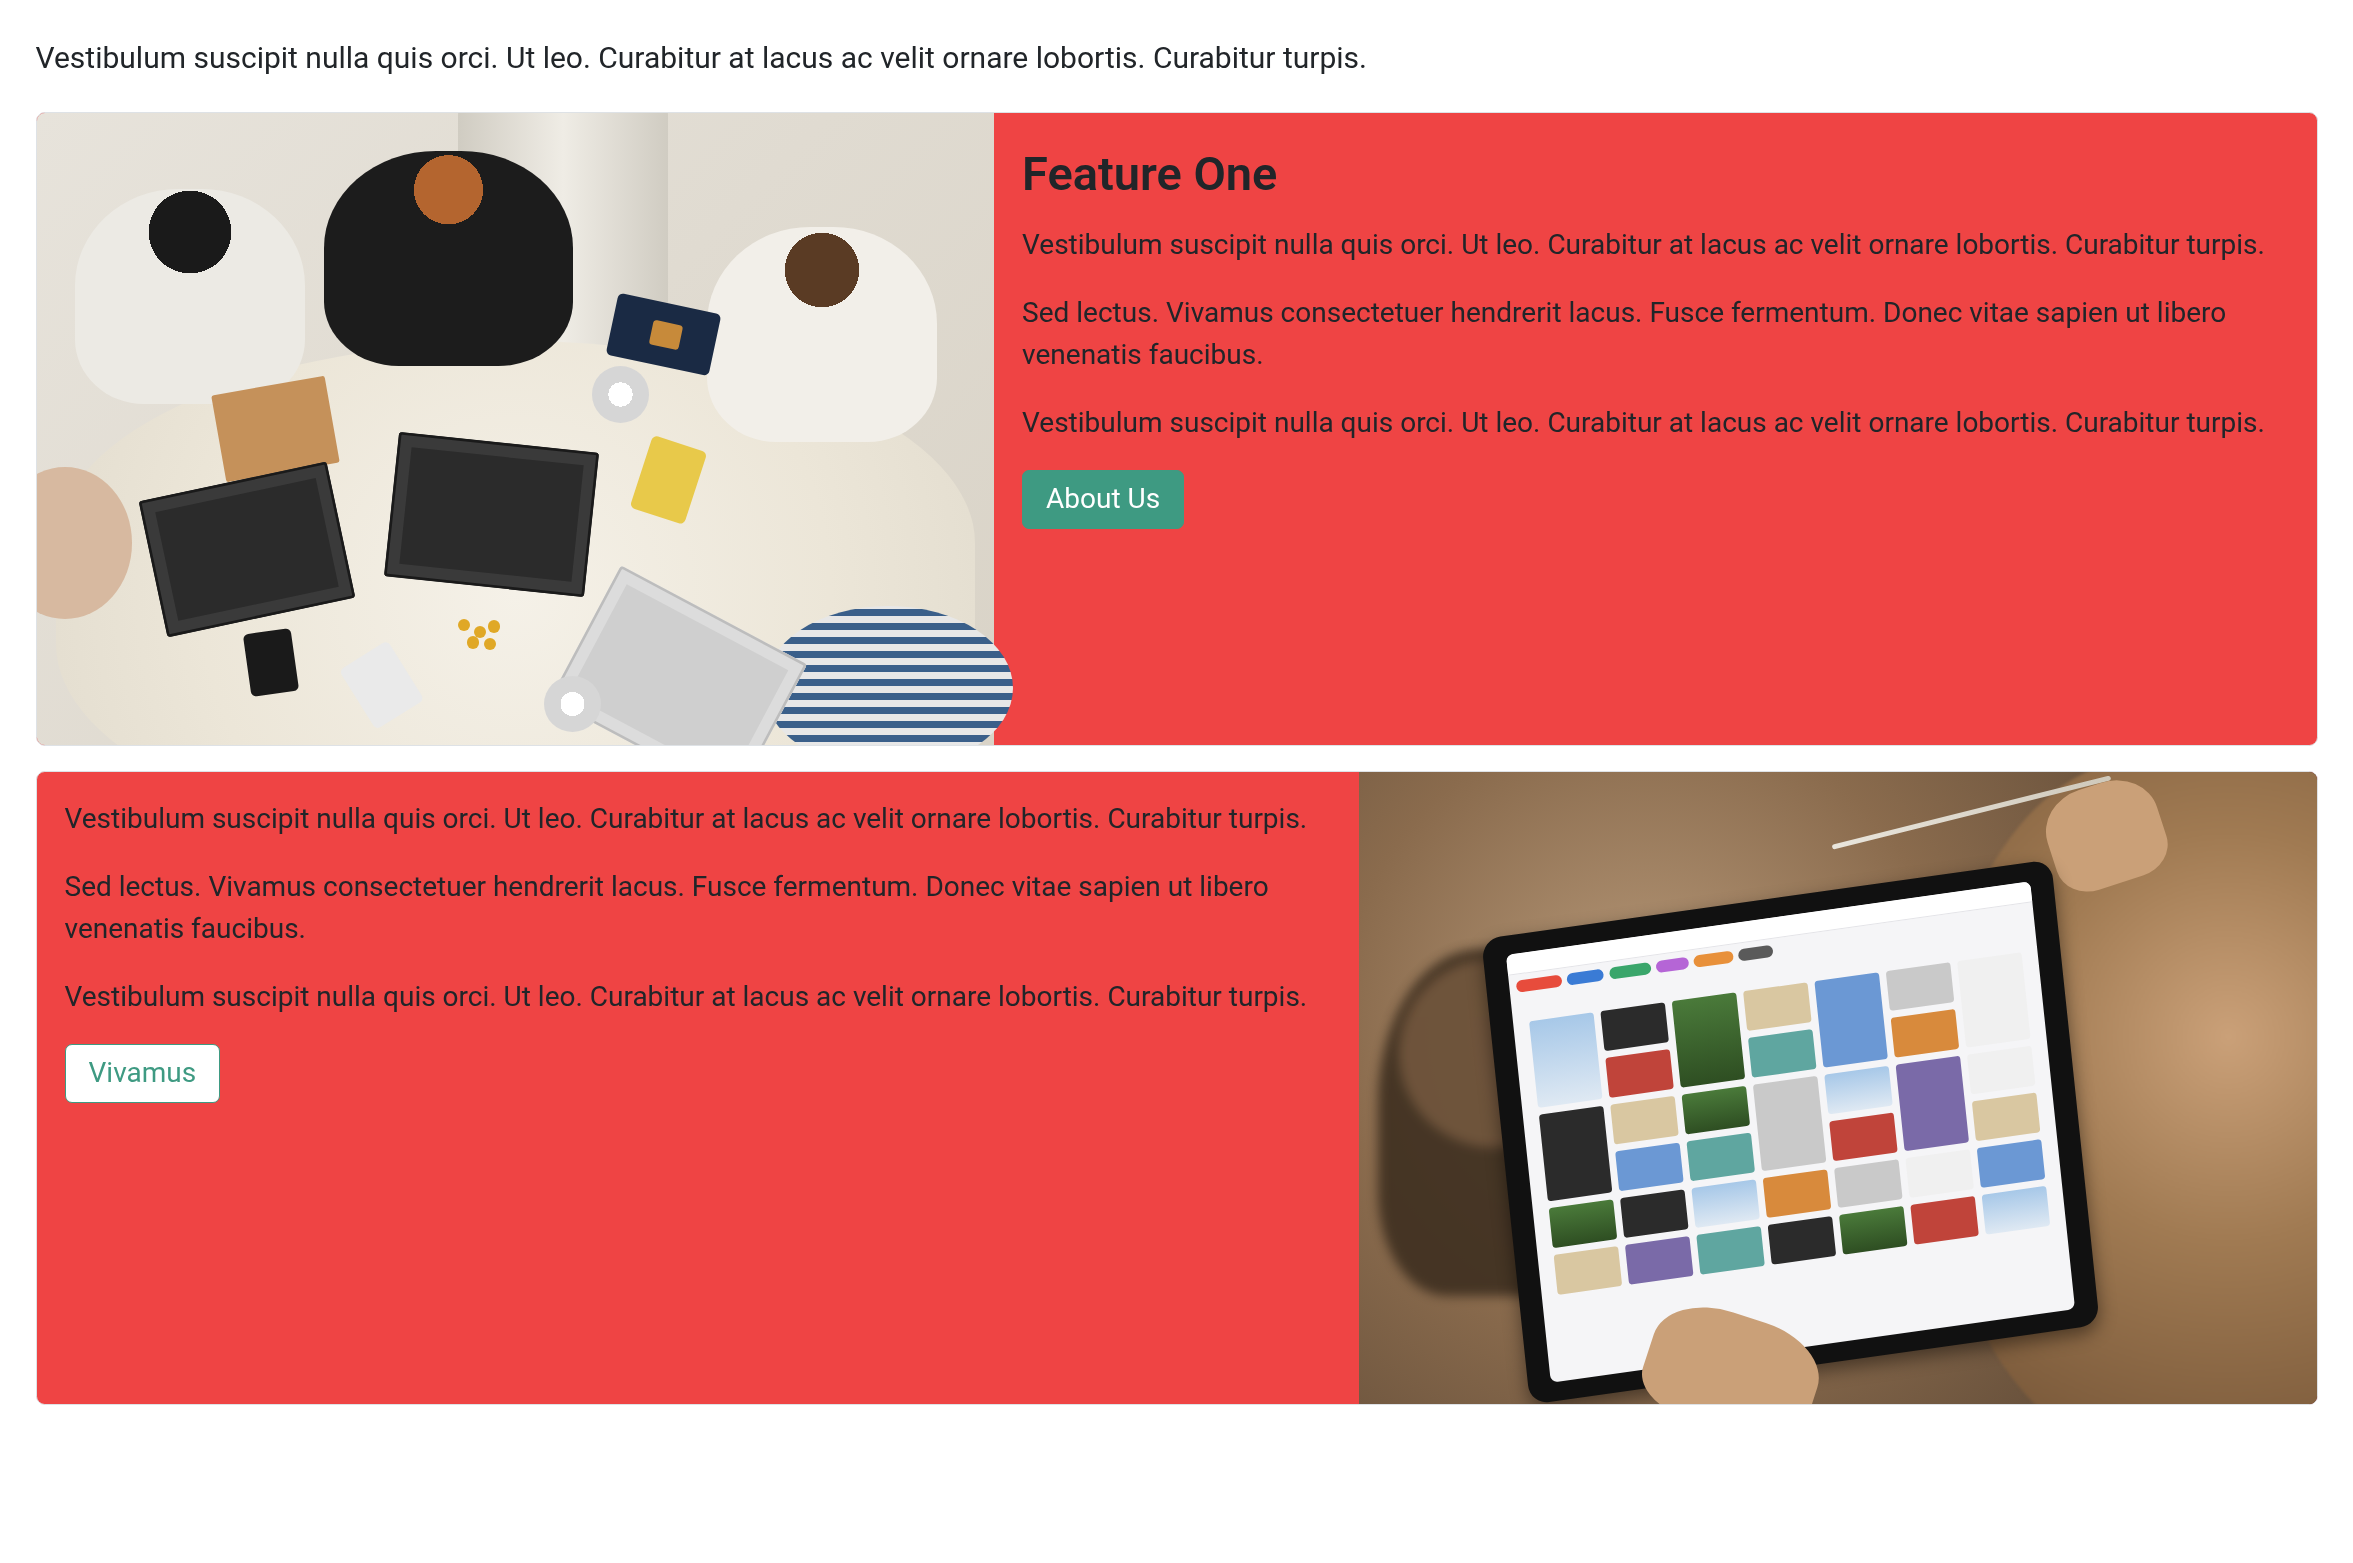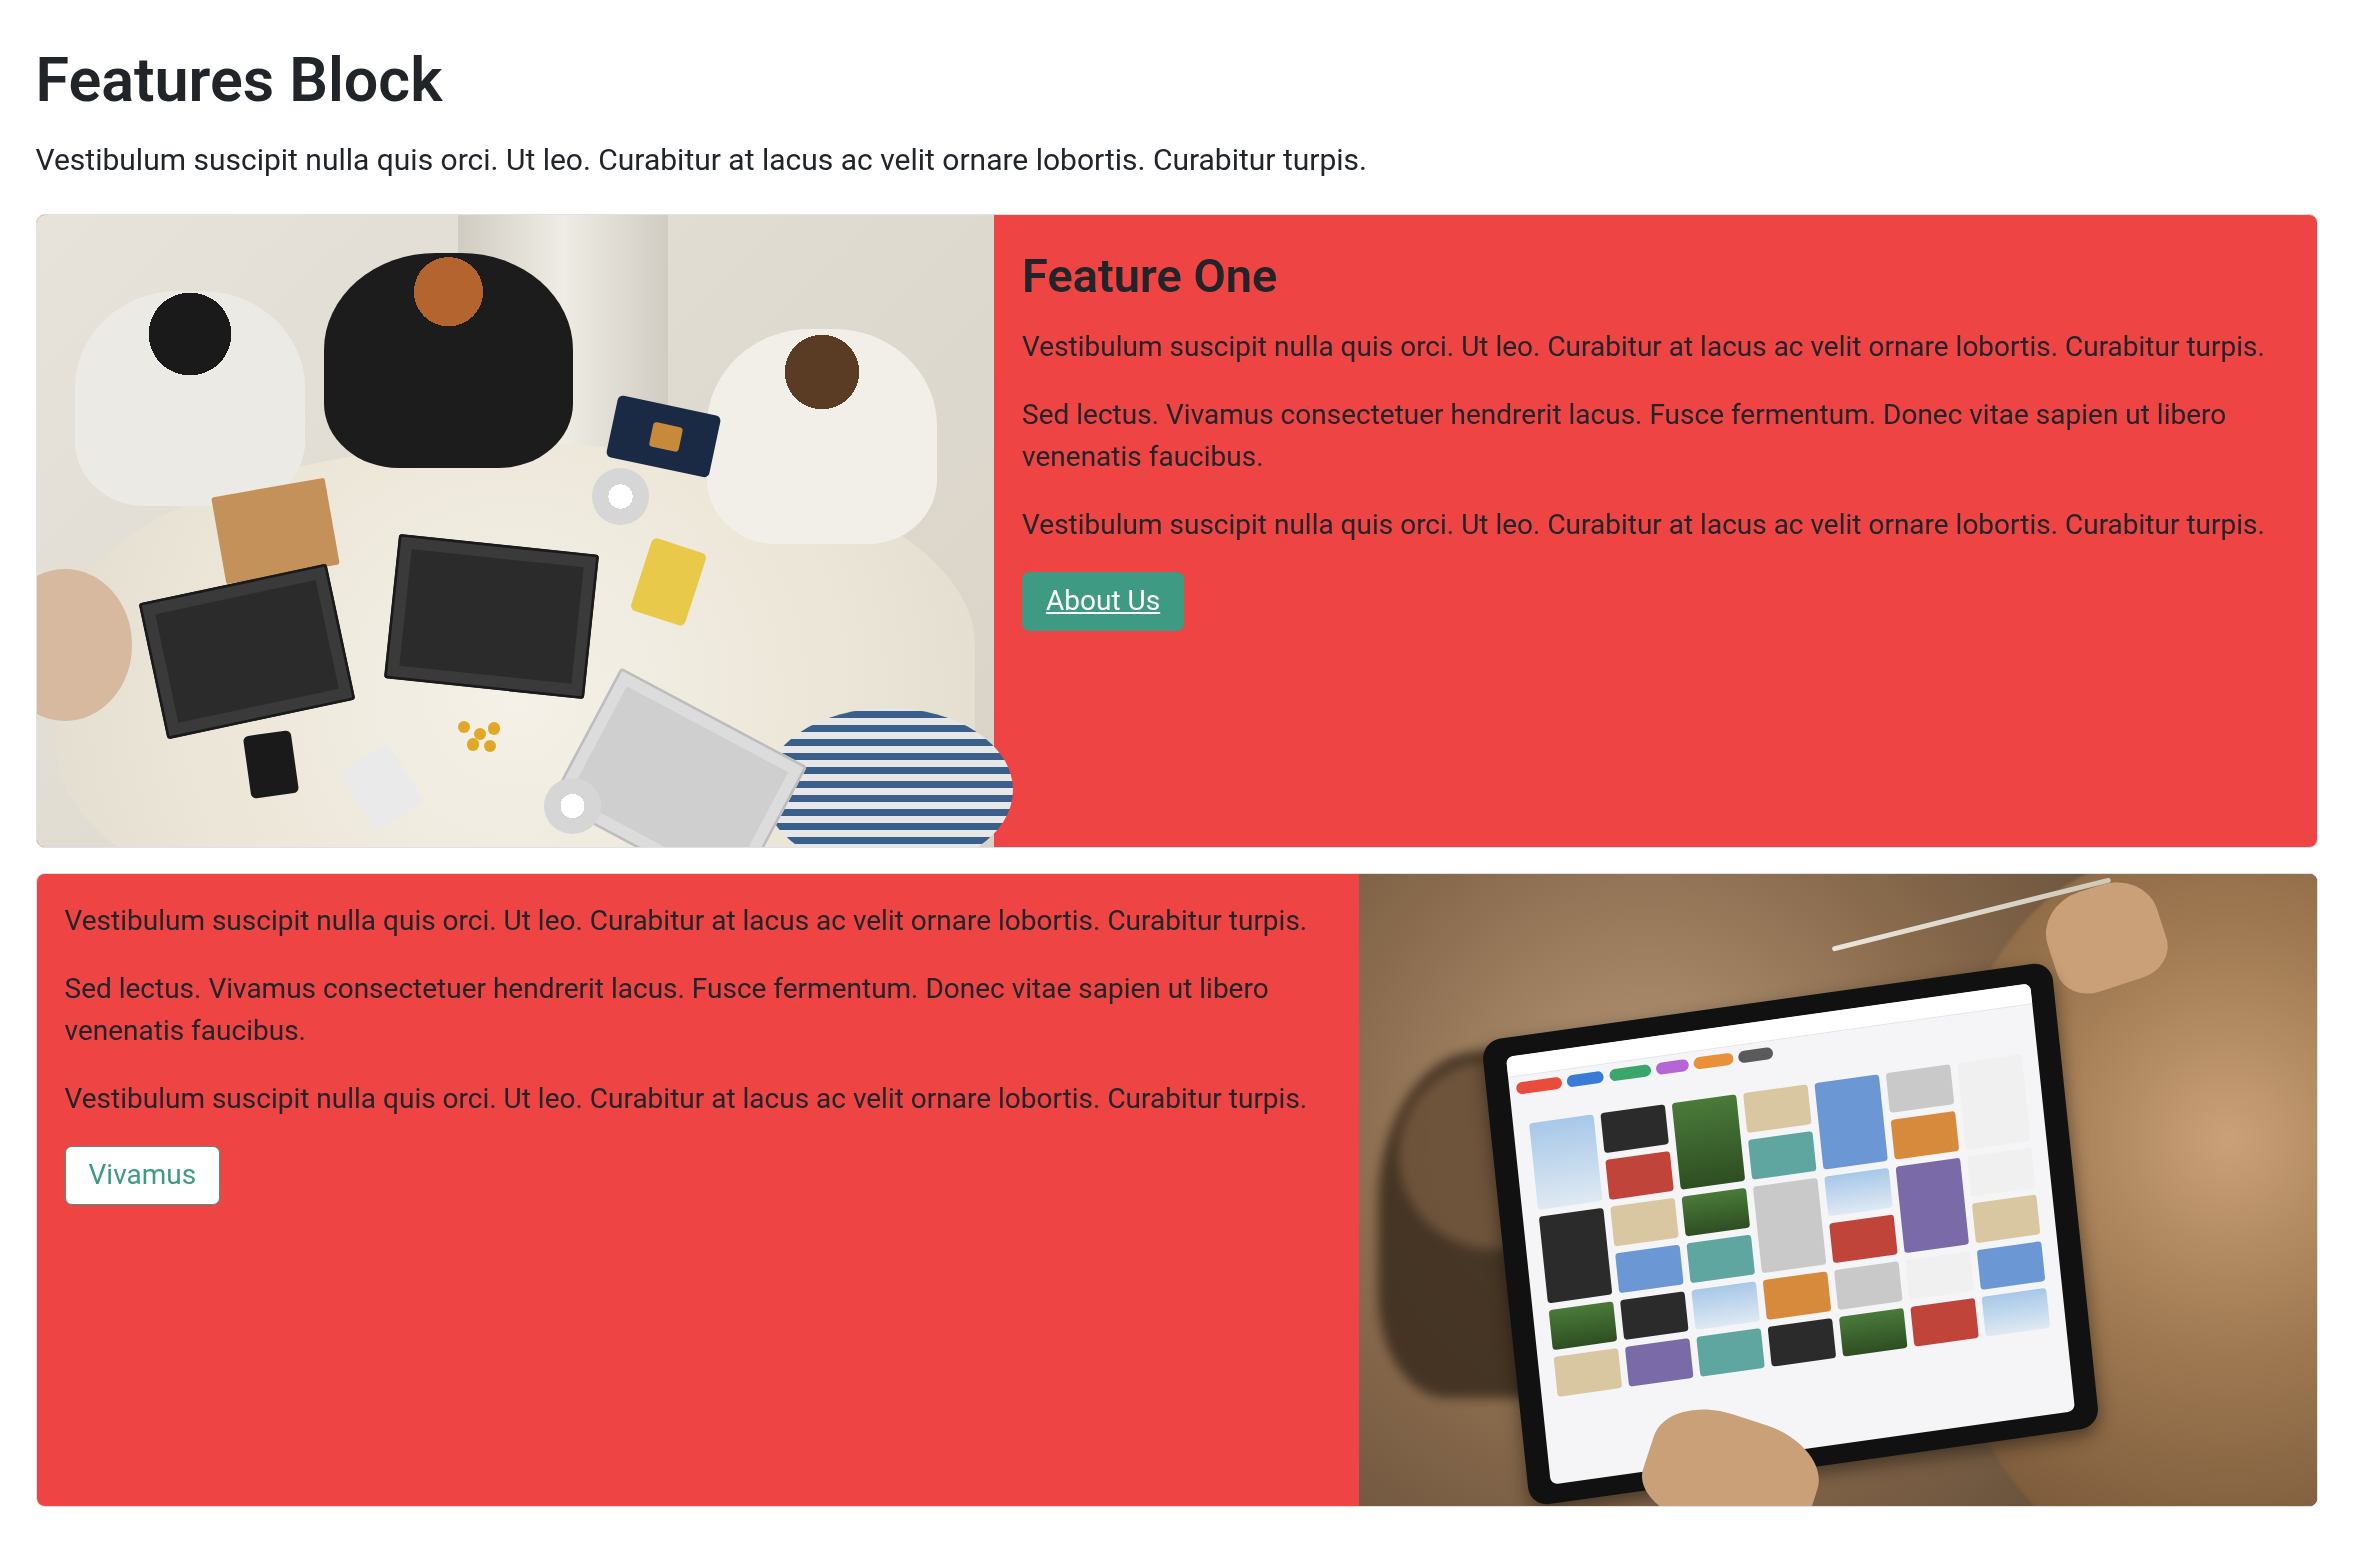--- a/index.html
+++ b/index.html
@@ -61,21 +61,20 @@
     padding: 10.5px 23px;
     border-radius: 7px;
     cursor: pointer;
     text-decoration: none;
     line-height: 1.3;
   }
   .btn-solid {
     background: #3e9a82;
     color: #fff;
     border: 0.9px solid #3e9a82;
-    text-decoration: underline;
   }
   .btn-outline {
     background: #fff;
     color: #3e9a82;
     border: 0.9px solid #3e9a82;
   }
 
   
   .img1 {
     background: linear-gradient(135deg, #e7e3db 0%, #d9d3c7 100%);
@@ -287,21 +286,20 @@
   .img2 .t-orange{background:#d88a3c;}
   .img2 .t-purple{background:#7a6aa8;}
   .img2 .t-white{background:#f0f0f0;}
   .img2 .tall{grid-row:span 2;}
 </style>
 </head>
 <body>
 
 <div class="container">
 
-  <h1 class="page-title">Features Block</h1>
   <p class="page-subtitle">Vestibulum suscipit nulla quis orci. Ut leo. Curabitur at lacus ac velit ornare lobortis. Curabitur turpis.</p>
 
   <div class="card">
     <div class="card-img img1" aria-label="Top-down view of people with laptops around a table">
       <div class="pillar"></div>
       <div class="table"></div>
       <div class="person p1"></div>
       <div class="person p2"></div>
       <div class="person p3"></div>
       <div class="person p4"></div>

